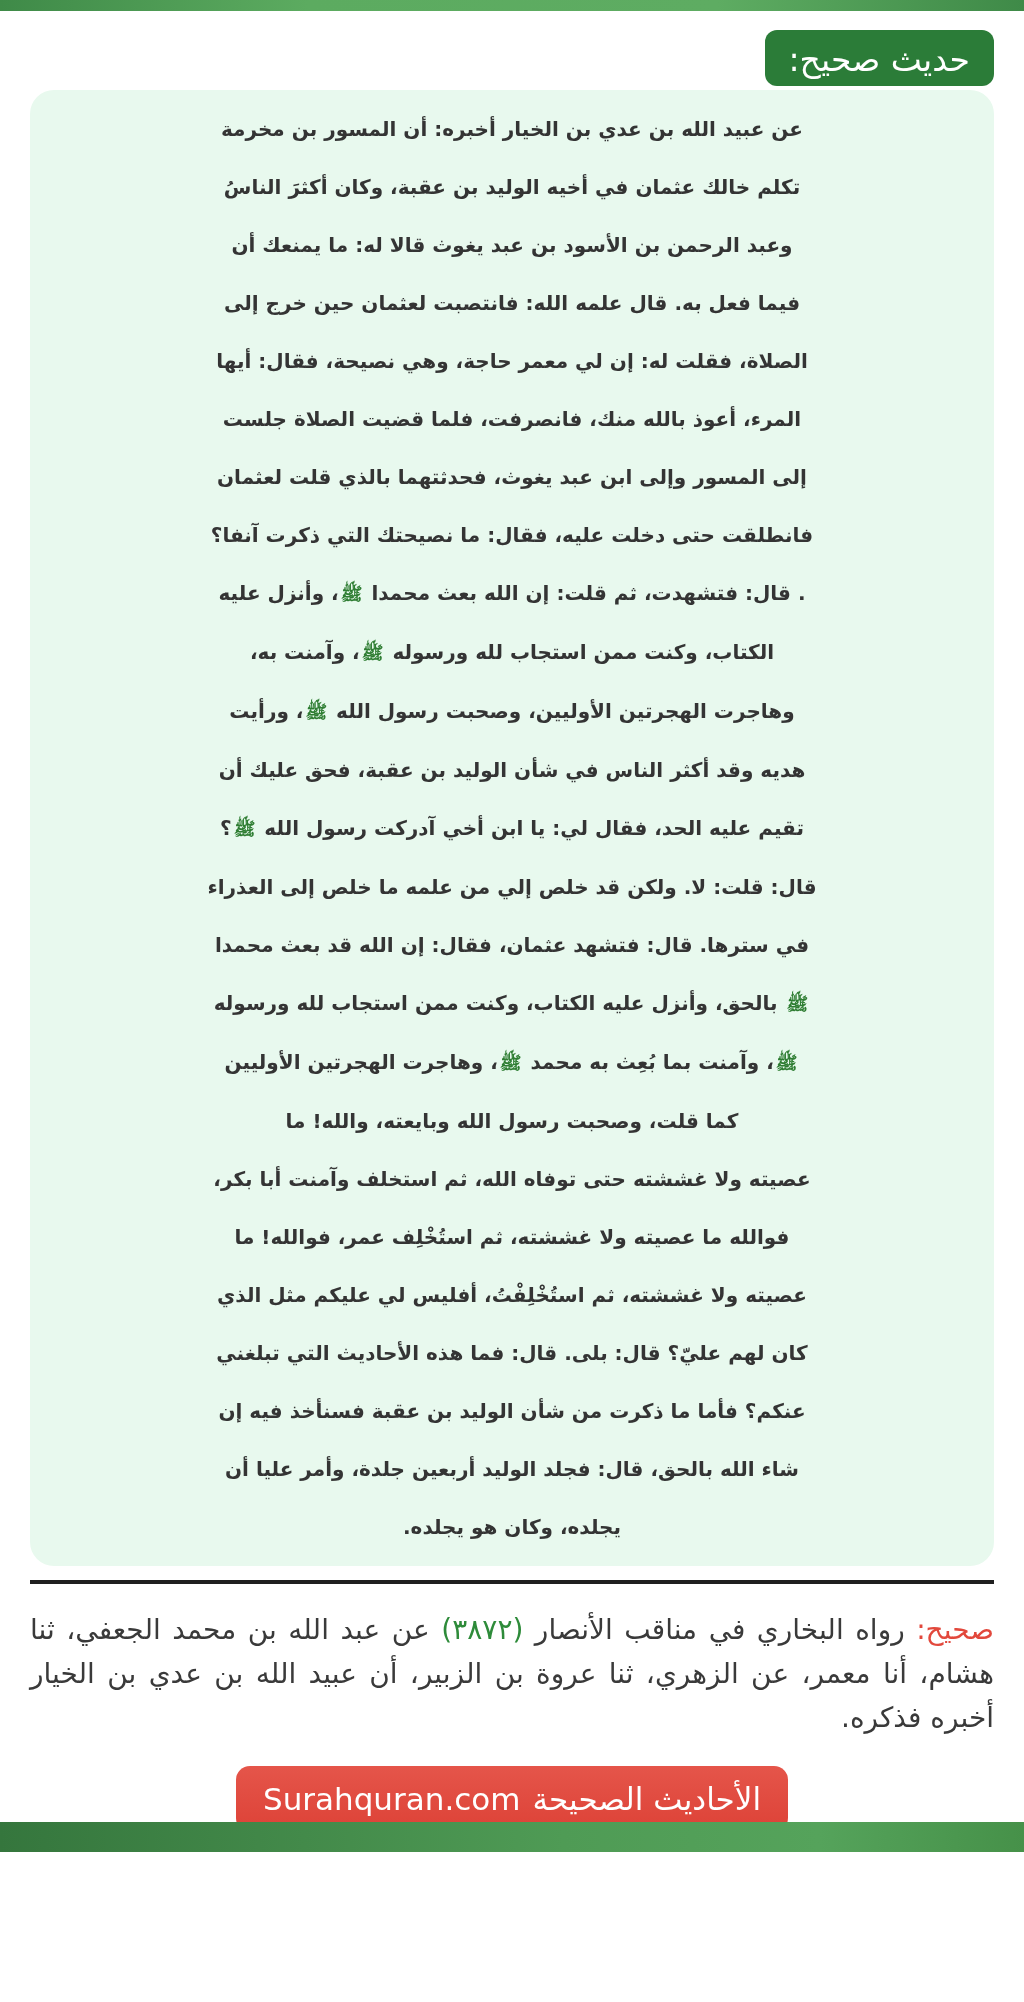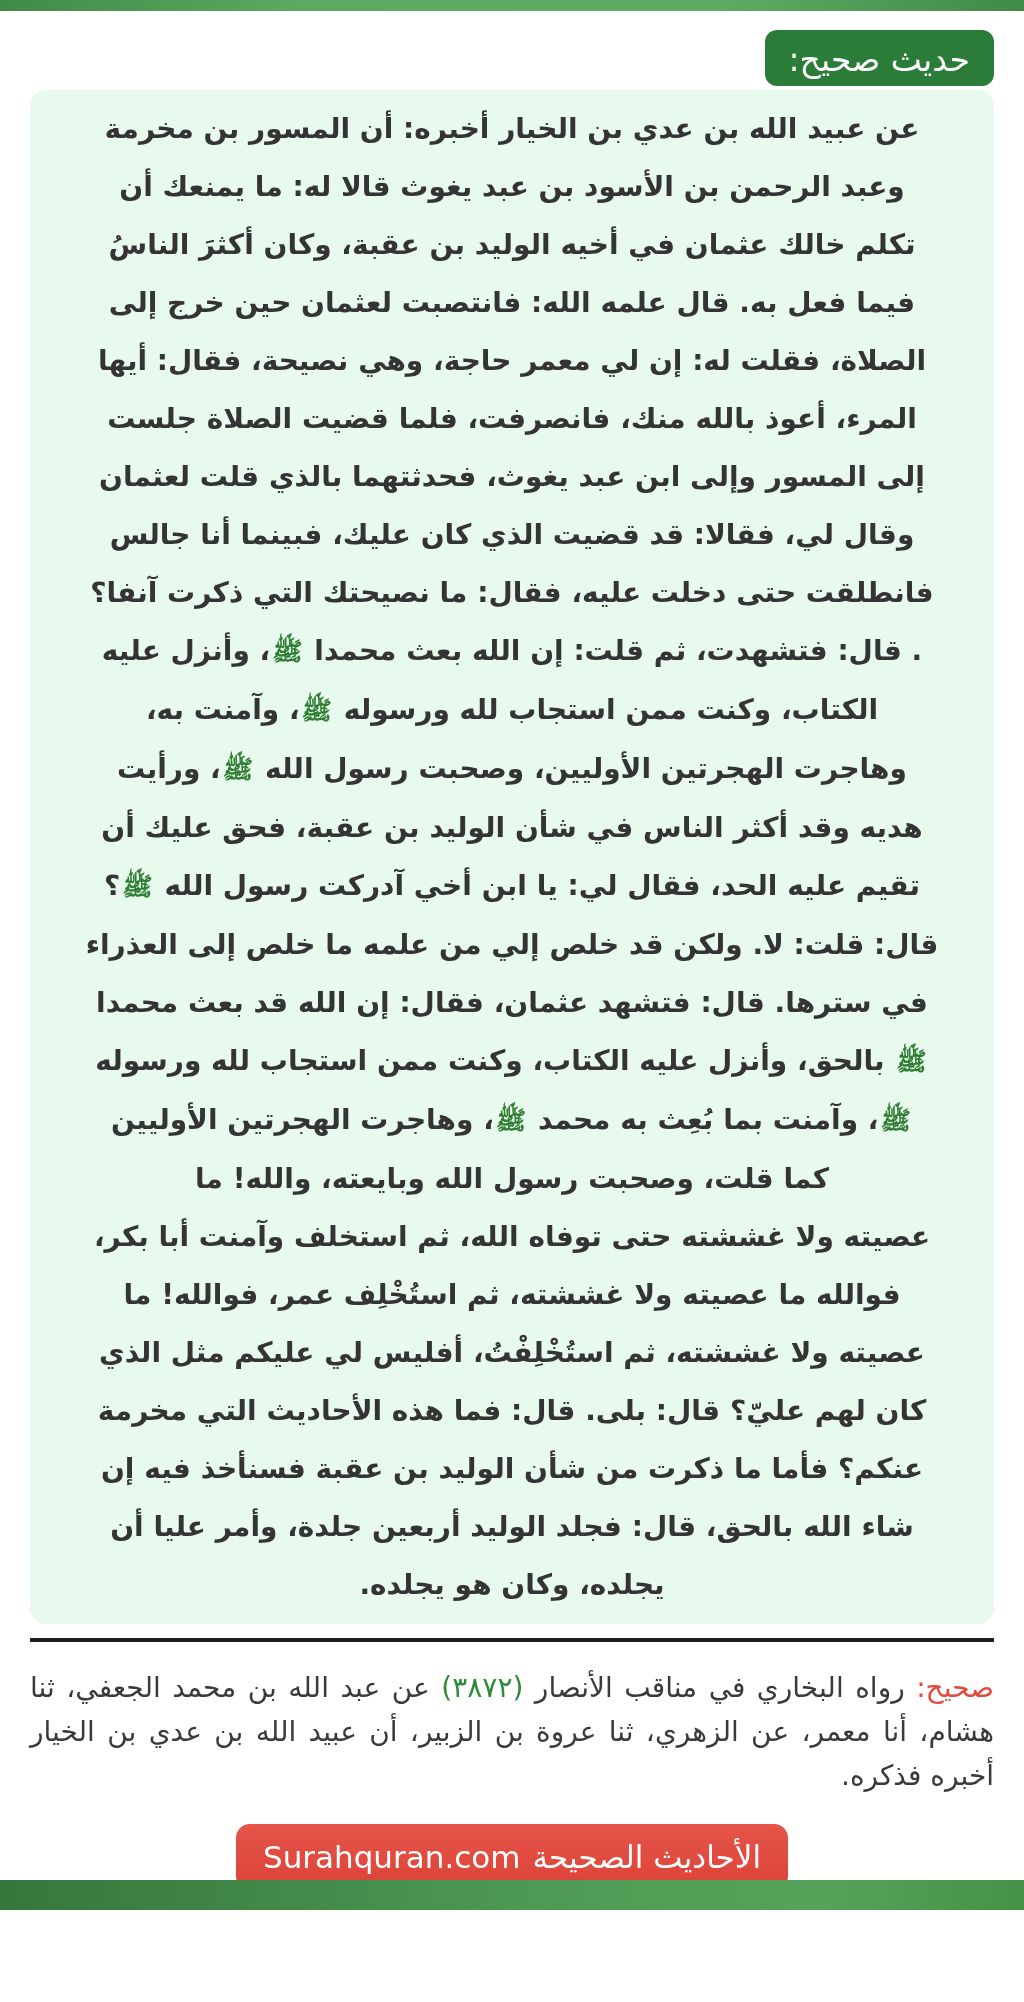--- a/index.html
+++ b/index.html
@@ -27,26 +27,26 @@
     font-size: 33px;
     line-height: 60px;
     height: 56px;
     padding: 0 24px;
     border-radius: 12px;
     font-weight: 500;
   }
   .panel {
     margin: 0 30px;
     background: #e8f9ee;
-    border-radius: 16px;
+    border-radius: 24px;
     padding: 10px 4px;
     text-align: center;
     color: #343434;
     font-weight: bold;
-    font-size: 28px;
+    font-size: 20px;
   }
   .hadith-line {
     line-height: 58px;
     white-space: normal;
   }
   .saw {
     color: #2e7d32;
     font-size: 0.9em;
     padding: 0 2px;
   }
@@ -98,42 +98,41 @@
 <body>
 
 <div class="top-bar"></div>
 
 <div class="badge">
   <span>حديث صحيح:</span>
 </div>
 
 <div class="panel" id="hadith-panel">
     <div class="hadith-line">عن عبيد الله بن عدي بن الخيار أخبره: أن المسور بن مخرمة</div>
+    <div class="hadith-line">تكلم خالك عثمان في أخيه الوليد بن عقبة، وكان أكثرَ الناسُ</div>
     <div class="hadith-line">وعبد الرحمن بن الأسود بن عبد يغوث قالا له: ما يمنعك أن</div>
-    <div class="hadith-line">تكلم خالك عثمان في أخيه الوليد بن عقبة، وكان أكثرَ الناسُ</div>
     <div class="hadith-line">فيما فعل به. قال علمه الله: فانتصبت لعثمان حين خرج إلى</div>
     <div class="hadith-line">الصلاة، فقلت له: إن لي معمر حاجة، وهي نصيحة، فقال: أيها</div>
     <div class="hadith-line">المرء، أعوذ بالله منك، فانصرفت، فلما قضيت الصلاة جلست</div>
     <div class="hadith-line">إلى المسور وإلى ابن عبد يغوث، فحدثتهما بالذي قلت لعثمان</div>
-    <div class="hadith-line">وقال لي، فقالا: قد قضيت الذي كان عليك، فبينما أنا جالس</div>
     <div class="hadith-line">فانطلقت حتى دخلت عليه، فقال: ما نصيحتك التي ذكرت آنفا؟</div>
     <div class="hadith-line">. قال: فتشهدت، ثم قلت: إن الله بعث محمدا <span class="saw">ﷺ</span>، وأنزل عليه</div>
     <div class="hadith-line">الكتاب، وكنت ممن استجاب لله ورسوله <span class="saw">ﷺ</span>، وآمنت به،</div>
     <div class="hadith-line">وهاجرت الهجرتين الأوليين، وصحبت رسول الله <span class="saw">ﷺ</span>، ورأيت</div>
     <div class="hadith-line">هديه وقد أكثر الناس في شأن الوليد بن عقبة، فحق عليك أن</div>
     <div class="hadith-line">تقيم عليه الحد، فقال لي: يا ابن أخي آدركت رسول الله <span class="saw">ﷺ</span>؟</div>
     <div class="hadith-line">قال: قلت: لا. ولكن قد خلص إلي من علمه ما خلص إلى العذراء</div>
     <div class="hadith-line">في سترها. قال: فتشهد عثمان، فقال: إن الله قد بعث محمدا</div>
     <div class="hadith-line"><span class="saw">ﷺ</span> بالحق، وأنزل عليه الكتاب، وكنت ممن استجاب لله ورسوله</div>
     <div class="hadith-line"><span class="saw">ﷺ</span>، وآمنت بما بُعِث به محمد <span class="saw">ﷺ</span>، وهاجرت الهجرتين الأوليين</div>
     <div class="hadith-line">كما قلت، وصحبت رسول الله وبايعته، والله! ما</div>
     <div class="hadith-line">عصيته ولا غششته حتى توفاه الله، ثم استخلف وآمنت أبا بكر،</div>
     <div class="hadith-line">فوالله ما عصيته ولا غششته، ثم استُخْلِف عمر، فوالله! ما</div>
     <div class="hadith-line">عصيته ولا غششته، ثم استُخْلِفْتُ، أفليس لي عليكم مثل الذي</div>
-    <div class="hadith-line">كان لهم عليّ؟ قال: بلى. قال: فما هذه الأحاديث التي مخرمة</div>
+    <div class="hadith-line">كان لهم عليّ؟ قال: بلى. قال: فما هذه الأحاديث التي تبلغني</div>
     <div class="hadith-line">عنكم؟ فأما ما ذكرت من شأن الوليد بن عقبة فسنأخذ فيه إن</div>
     <div class="hadith-line">شاء الله بالحق، قال: فجلد الوليد أربعين جلدة، وأمر عليا أن</div>
     <div class="hadith-line">يجلده، وكان هو يجلده.</div>
   </div>
 
 <div class="divider"></div>
 
 <p class="source"><span class="grading">صحيح:</span><span> رواه البخاري في مناقب الأنصار </span><span class="ref-number">(٣٨٧٢)</span><span> عن عبد الله بن محمد الجعفي، ثنا هشام، أنا معمر، عن الزهري، ثنا عروة بن الزبير، أن عبيد الله بن عدي بن الخيار أخبره فذكره.</span></p>
 
 <a class="banner">

